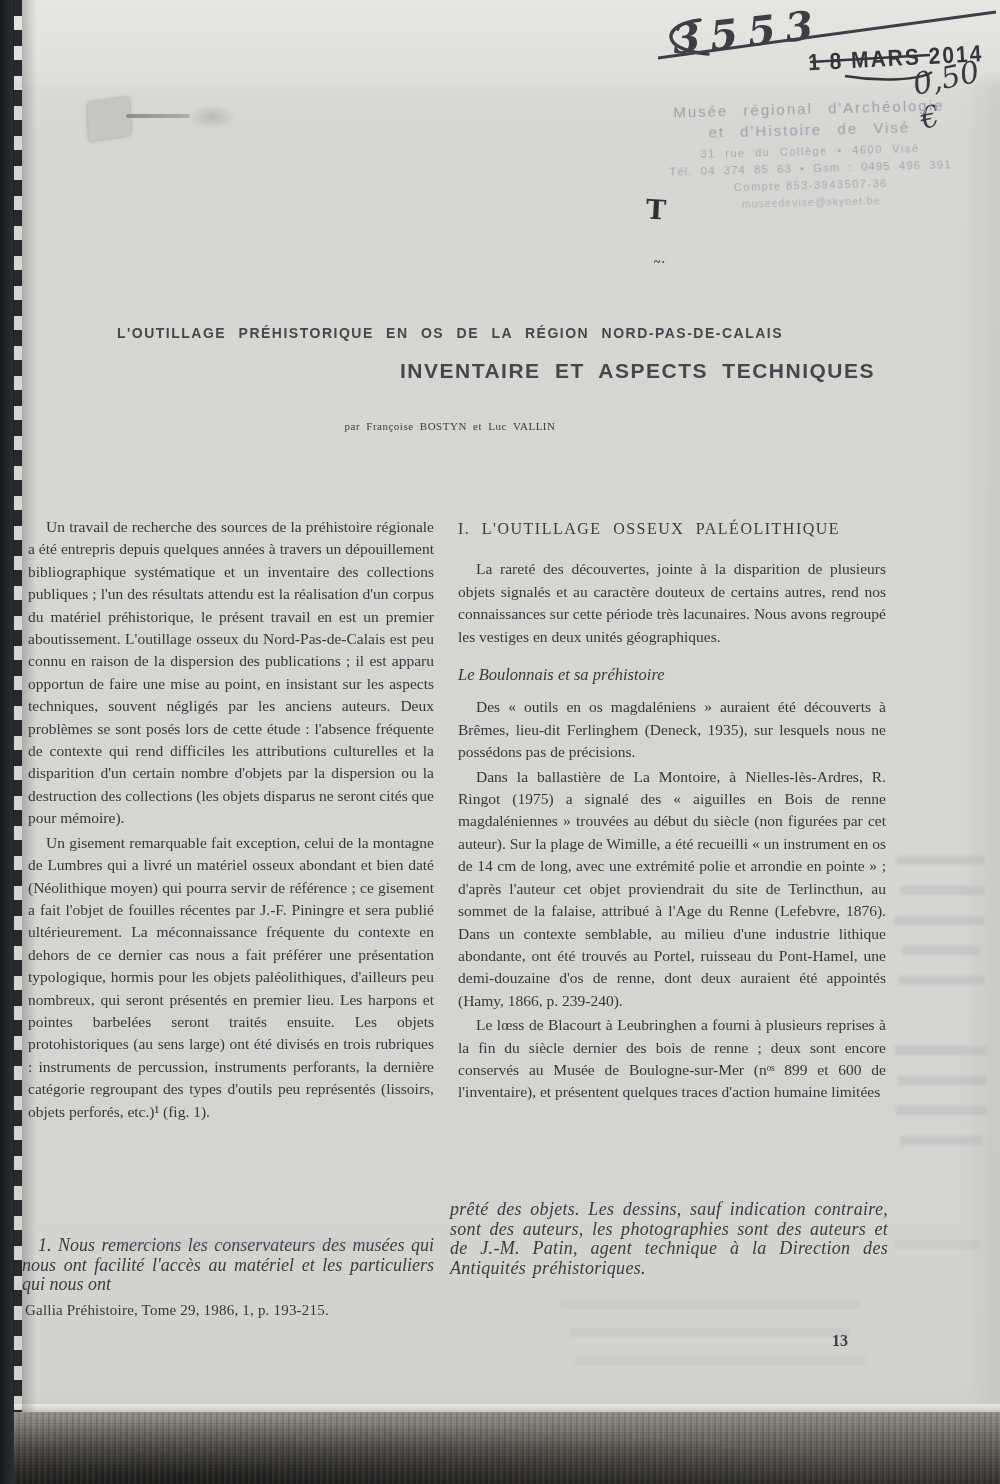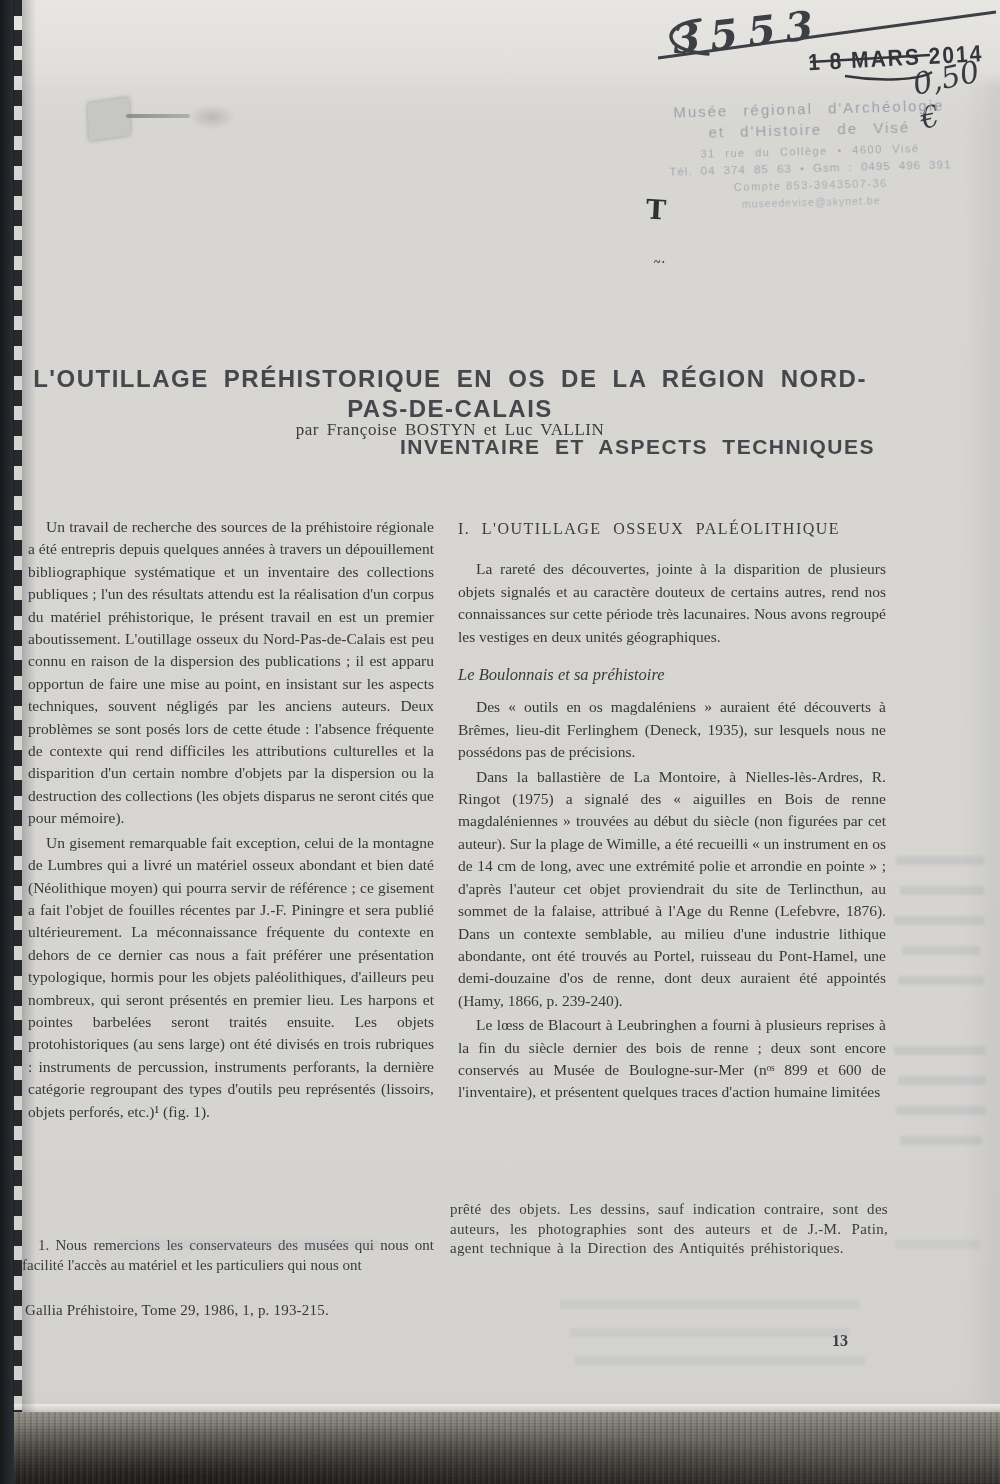--- a/index.html
+++ b/index.html
@@ -49,31 +49,31 @@
   .pen-squiggle{position:absolute;left:654px;top:255px;font-size:12px;font-weight:bold;color:#44484e;letter-spacing:1px;}
   .smudge{position:absolute;left:88px;top:100px;width:42px;height:38px;background:#c6c6c2;
         transform:rotate(-8deg) skewX(-6deg);border-radius:3px;box-shadow:0 0 4px rgba(120,120,116,0.6);}
   .smudge-line{position:absolute;left:126px;top:114px;width:64px;height:4px;
         background:linear-gradient(90deg,#8e8e8a,#b0b0ac);border-radius:2px;}
   .smudge-tail{position:absolute;left:188px;top:104px;width:48px;height:26px;
         background:radial-gradient(ellipse,rgba(150,150,146,0.45),rgba(150,150,146,0) 70%);}
   
   .title-wrap{position:absolute;left:25px;top:318px;width:850px;text-align:center;color:#45474c;
         font-family:"Liberation Sans","DejaVu Sans",sans-serif;}
-  .title-l1{font-size:24px;font-weight:600;letter-spacing:1.5px;word-spacing:7px;line-height:30px;margin-top:46px;}
+  .title-l1{font-size:14px;font-weight:600;letter-spacing:1.5px;word-spacing:7px;line-height:30px;}
   .title-l2{font-size:21px;font-weight:600;letter-spacing:1.5px;word-spacing:7px;line-height:30px;margin-top:8px;text-align:right;}
   .byline{position:absolute;left:25px;top:420px;width:850px;text-align:center;
-        font-size:17px;color:#3a3c40;letter-spacing:0.5px;word-spacing:3px;}
+        font-size:11px;color:#3a3c40;letter-spacing:0.5px;word-spacing:3px;}
   .col{position:absolute;color:#35373b;font-size:15.5px;line-height:22.4px;text-align:justify;}
   .col-left{left:28px;top:516px;width:406px;}
   .col-right{left:458px;top:516px;width:428px;}
   .col p{margin:0 0 2px 0;text-indent:18px;}
   .sec-head{font-size:16px;letter-spacing:1.5px;word-spacing:6px;color:#3a3c40;margin:2px 0 18px 0;}
   .sub-head{font-style:italic;font-size:16.5px;margin:16px 0 10px 0;color:#383a3e;}
-  .fn{position:absolute;font-size:15px;line-height:19.5px;color:#3a3c40;text-align:justify;}
+  .fn{position:absolute;font-size:18px;line-height:19.5px;color:#3a3c40;text-align:justify;font-style:italic;}
   .fn-left{left:22px;top:1236px;width:412px;}
   .fn-left p{margin:0;text-indent:16px;}
   .fn-right{left:450px;top:1200px;width:438px;letter-spacing:0.3px;word-spacing:2px;}
   .fn-right p{margin:0;}
   .journal{position:absolute;left:25px;top:1302px;font-size:15px;color:#35373b;letter-spacing:0.2px;}
   .pageno{position:absolute;left:832px;top:1332px;font-size:16px;font-weight:bold;color:#3a3c40;}
   
   .ghost{position:absolute;background:rgba(148,156,168,0.22);height:9px;border-radius:2px;filter:blur(1.2px);}
   .ghost.w{background:rgba(148,156,168,0.14);}
   svg.strokes{position:absolute;left:600px;top:0;pointer-events:none;}

